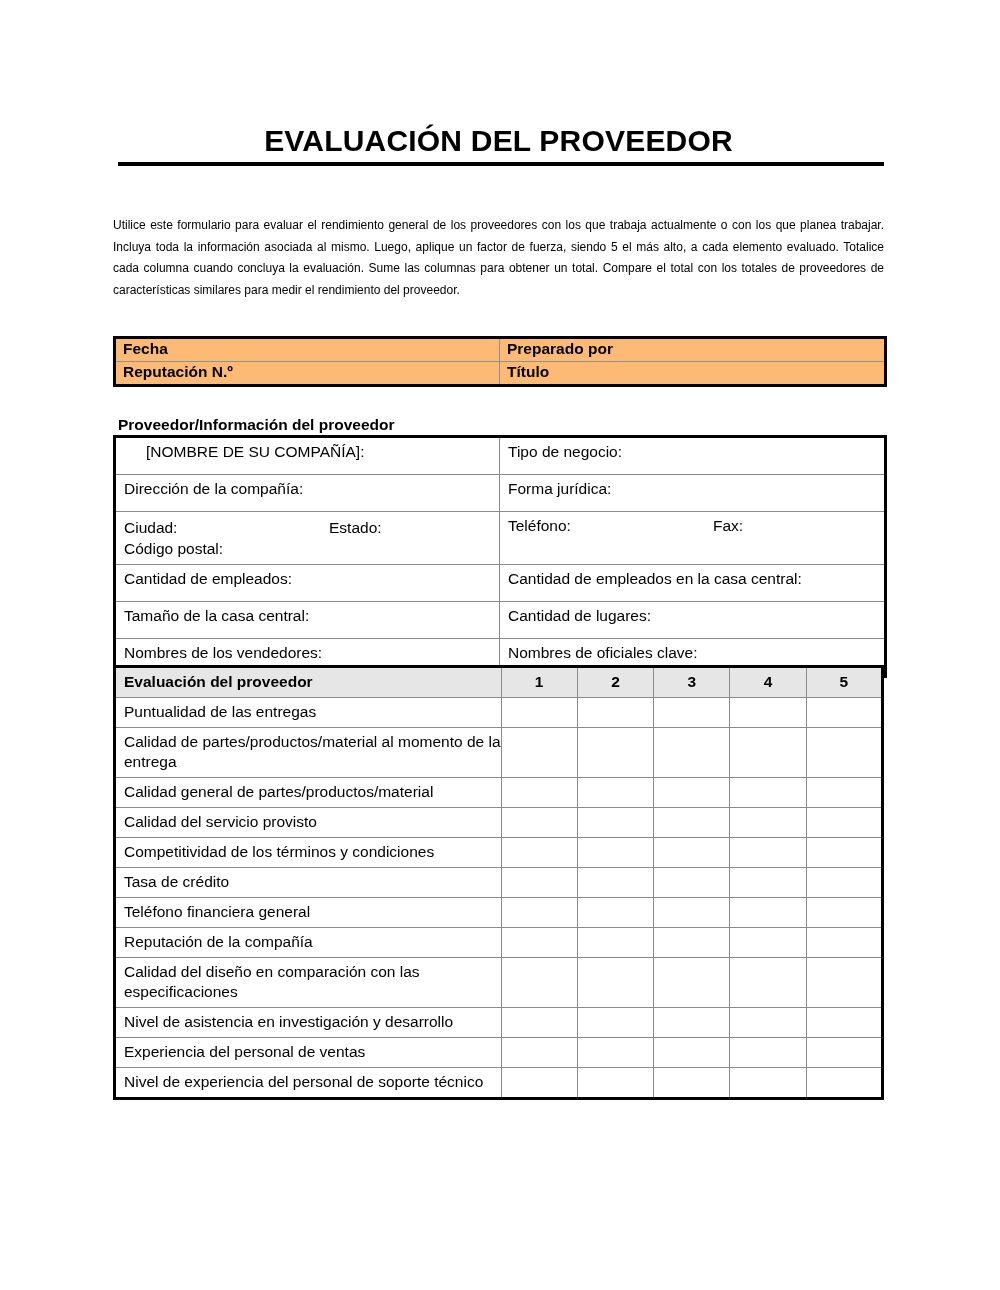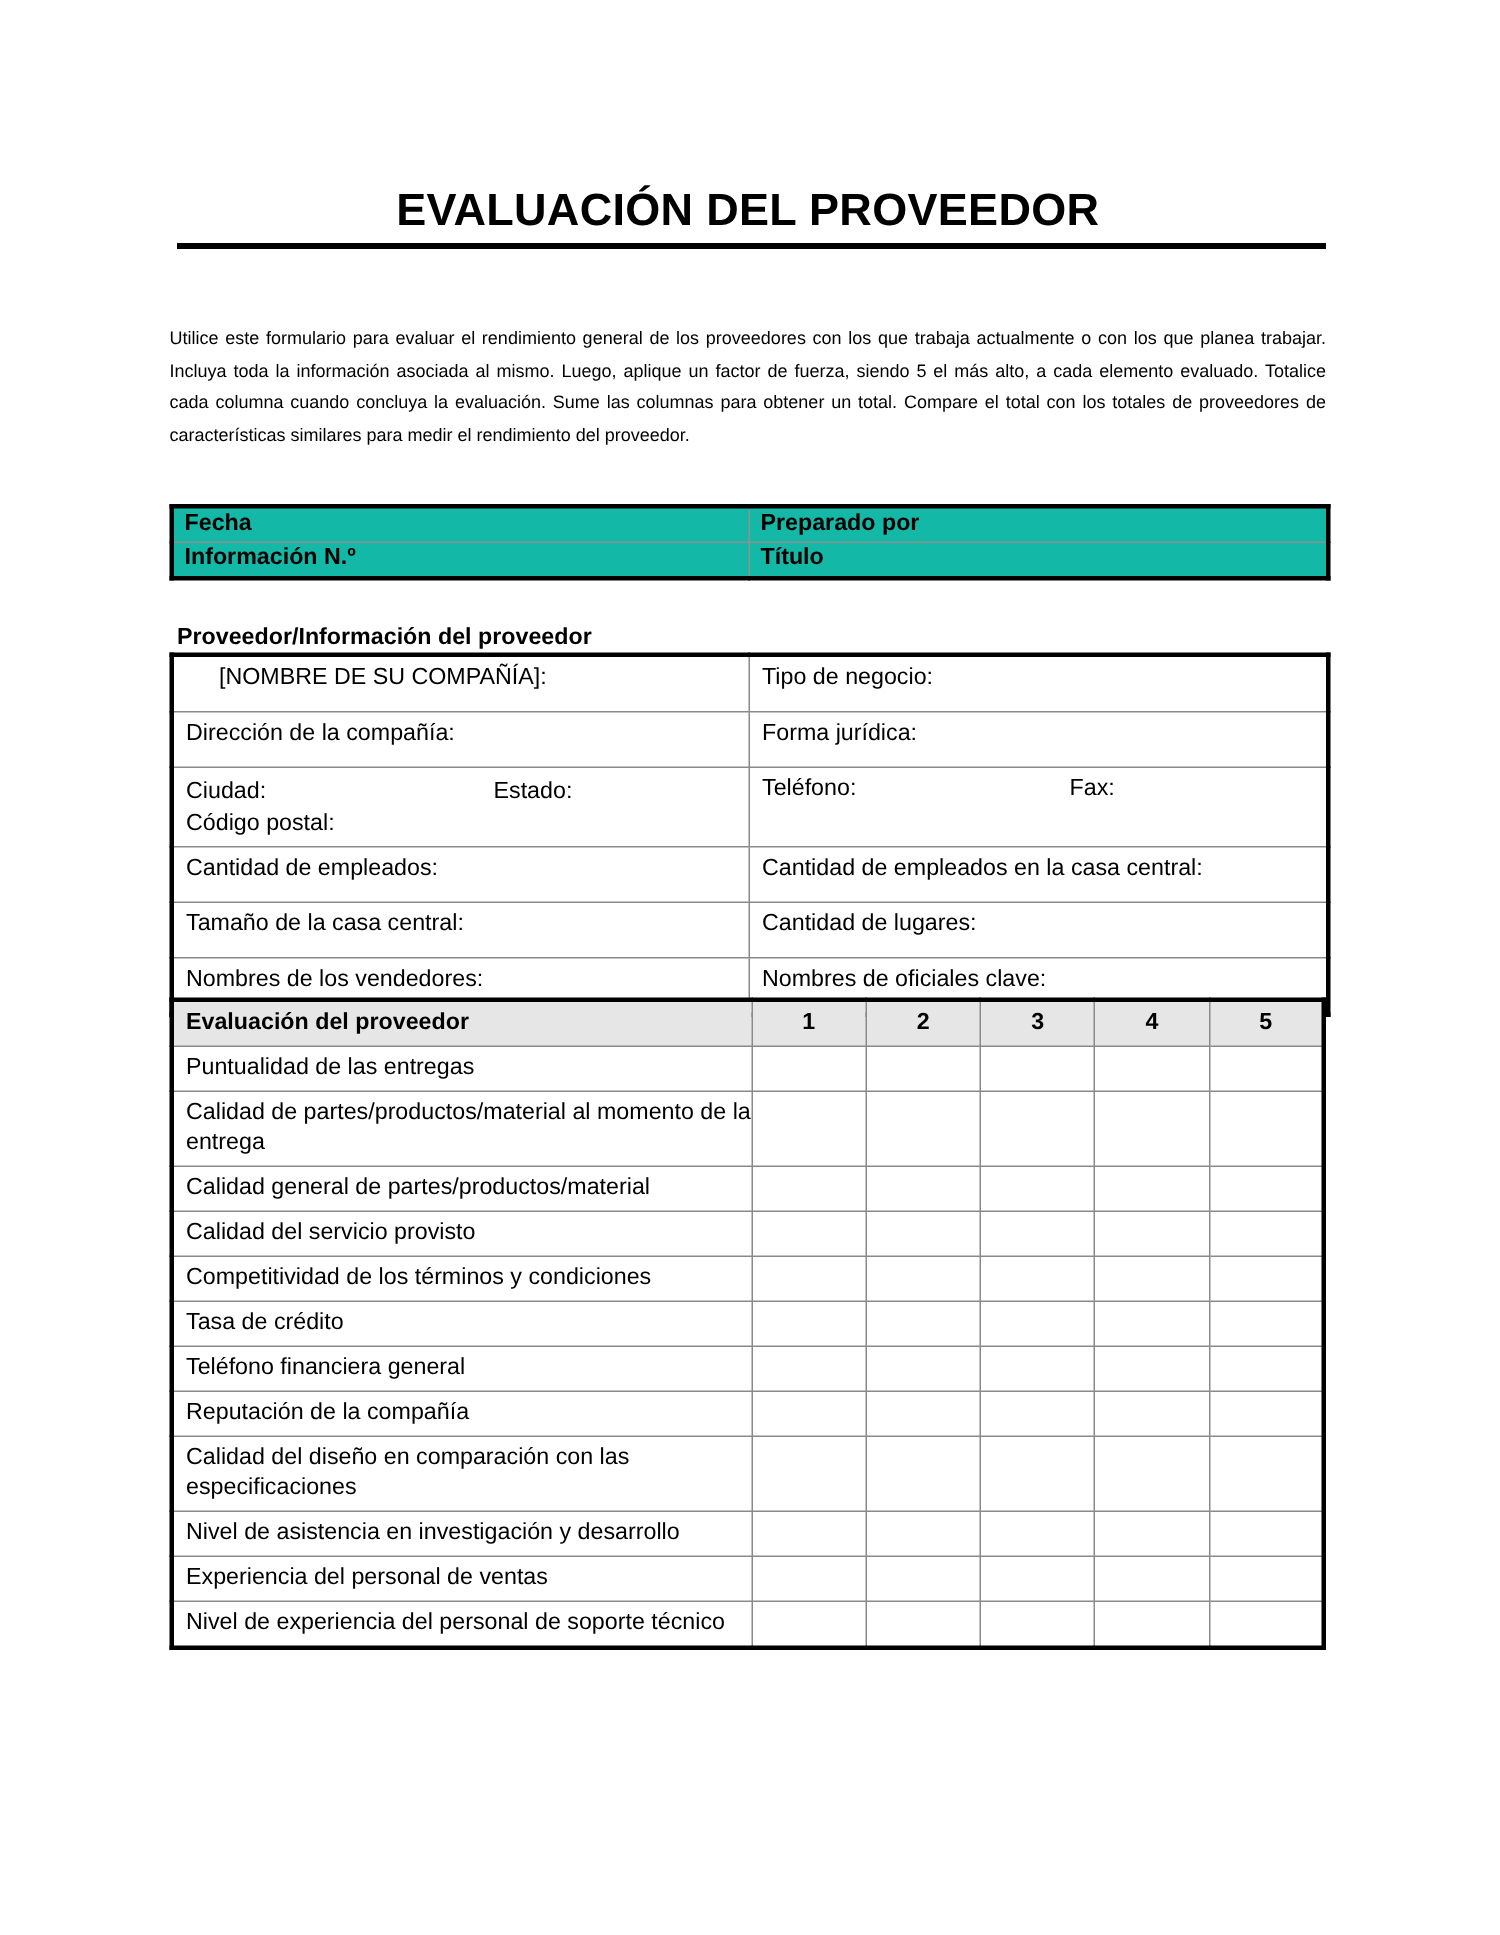--- a/index.html
+++ b/index.html
@@ -74,21 +74,21 @@
   }
 
   
   #table-header-info {
     left: 113px;
     top: 336px;
     width: 771px;
     border: 3px solid #000000;
   }
   #table-header-info td {
-    background: #14b8a6;
+    background: #fdba74;
     font-weight: bold;
     height: 20px;
     padding: 1px 0 1px 7px;
     border: 1px solid #909090;
   }
 
   
   .section-heading {
     position: absolute;
     left: 118px;
@@ -166,21 +166,21 @@
     <colgroup>
         <col style="width:385px">
         <col style="width:386px">
       </colgroup>
     <tbody id="header-info-body">
         <tr>
           <td>Fecha</td>
           <td>Preparado por</td>
         </tr>
         <tr>
-          <td>Información N.º</td>
+          <td>Reputación N.º</td>
           <td>Título</td>
         </tr>
       </tbody>
   </table>
 
   <div class="section-heading">Proveedor/Información del proveedor</div>
 
   <table class="tbl" id="table-supplier-info">
     <colgroup>
         <col style="width:385px">

